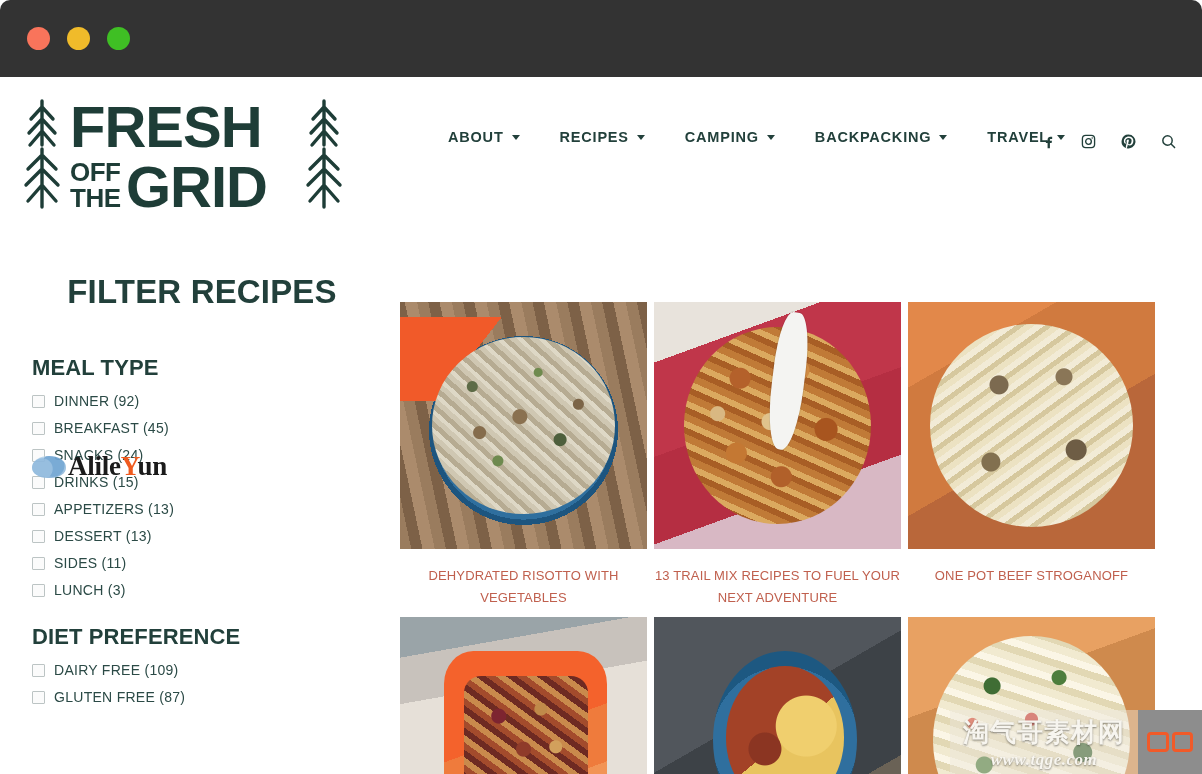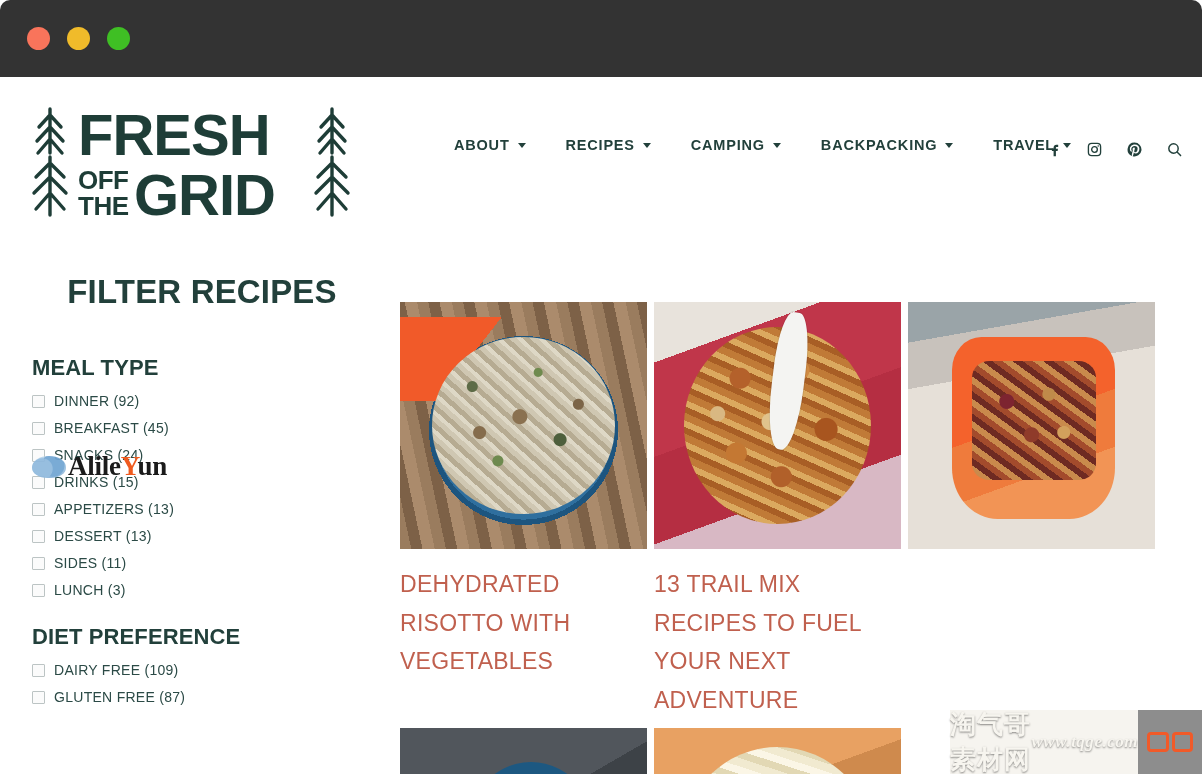--- a/index.html
+++ b/index.html
@@ -24,21 +24,21 @@
   .light.yellow { background:#f0bb2a; }
   .light.green  { background:#3fbf24; }
 
   
   .page { position:relative; width:1202px; height:697px; background:#fff; }
 
   
   .site-header {
     display:flex; align-items:flex-start;
     height:146px;
-    padding:8px;
+    padding:0;
   }
   .logo-wrap {
     width:400px;
     padding-left:18px; padding-top:12px;
     display:flex; align-items:center;
   }
   .logo-svg { display:block; }
 
   .nav-area {
     flex:1;
@@ -127,22 +127,23 @@
     gap:8px 7px;
   }
   .card { width:247px; cursor:pointer; }
   .thumb {
     width:247px; height:247px;
     position:relative; overflow:hidden;
     background:#b9b0a4;
   }
   .card-title {
     margin-top:16px;
+    text-align:center;
     color:#c0604e;
-    font-size:23px;
+    font-size:13px;
     letter-spacing:.012em;
     line-height:1.68;
   }
 
   
   .ph { position:absolute; inset:0; }
 
   .p-risotto {
     background:
       radial-gradient(circle at 50% 52%, #b9b3a0 0 42%, #2f6f9e 42% 50%, #1d557f 50% 53%, transparent 53%),
@@ -289,21 +290,21 @@
   .wm-text .y { color:#ef5a1e; }
 
   .wm-tqge {
     position:absolute; right:0; bottom:0;
     width:252px; height:64px;
     display:flex; align-items:center;
     pointer-events:none;
   }
   .wm-tqge .cn {
     flex:1;
-    display:flex; flex-direction:row;
+    display:flex; flex-direction:column;
     align-items:center; justify-content:center;
     height:100%;
     background:rgba(235,230,220,.45);
   }
   .wm-tqge .cn-top {
     font-size:26px; font-weight:700; color:#f7f5ef;
     letter-spacing:.04em;
     text-shadow:0 1px 2px rgba(0,0,0,.45);
     font-family:"DejaVu Sans", sans-serif;
   }
@@ -490,20 +491,26 @@
           <div class="card-title">DEHYDRATED RISOTTO WITH VEGETABLES</div>
         </article>
 
         <article class="card">
           <div class="thumb">
               <div class="ph p-trailmix"></div>
             </div>
           <div class="card-title">13 TRAIL MIX RECIPES TO FUEL YOUR NEXT ADVENTURE</div>
         </article>
 
+        <article class="card">
+          <div class="thumb">
+              <div class="ph p-stroganoff"></div>
+            </div>
+          <div class="card-title">ONE POT BEEF STROGANOFF</div>
+        </article>
 
         <article class="card">
           <div class="thumb">
               <div class="ph p-orangebox"></div>
             </div>
         </article>
 
         <article class="card">
           <div class="thumb">
               <div class="ph p-chili"></div>

